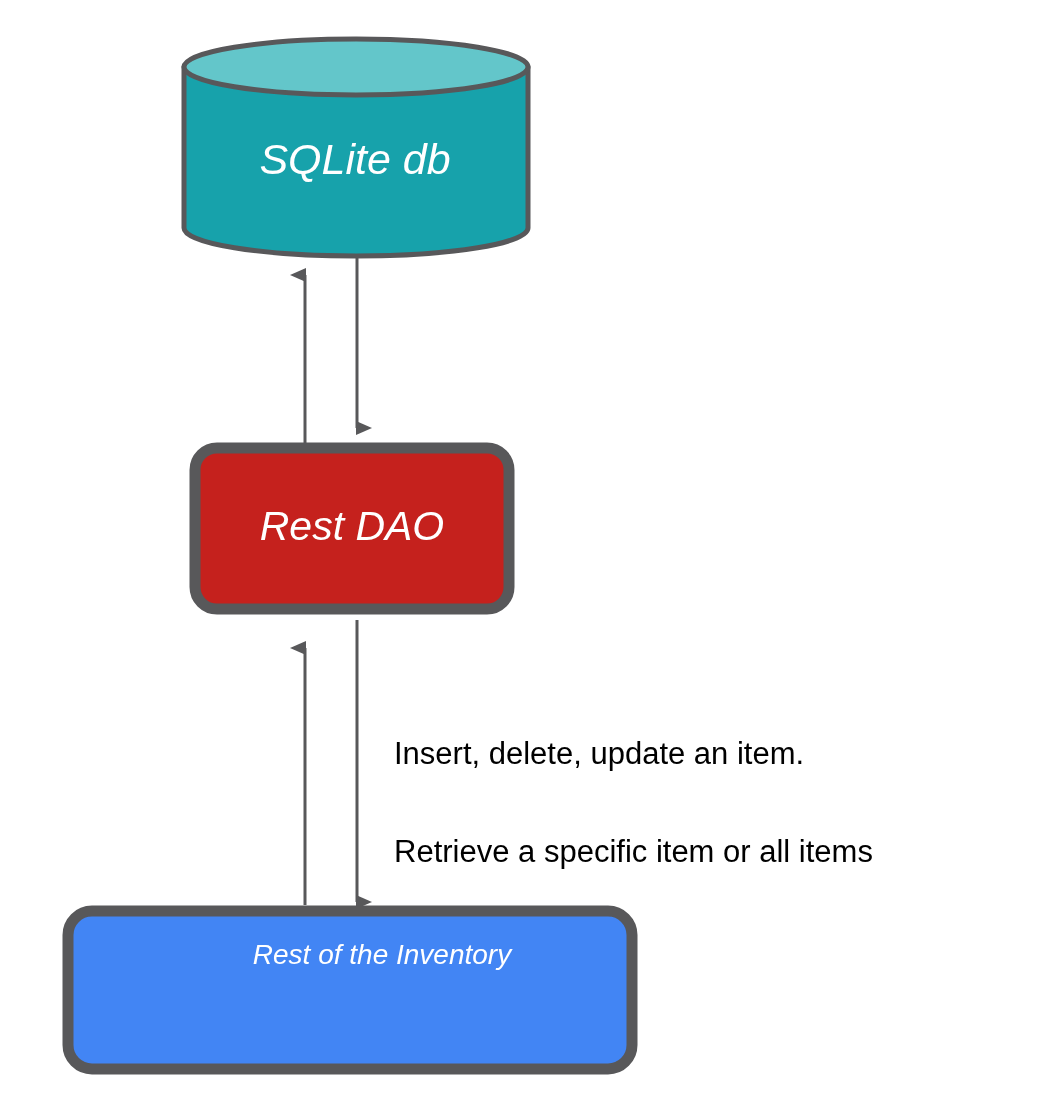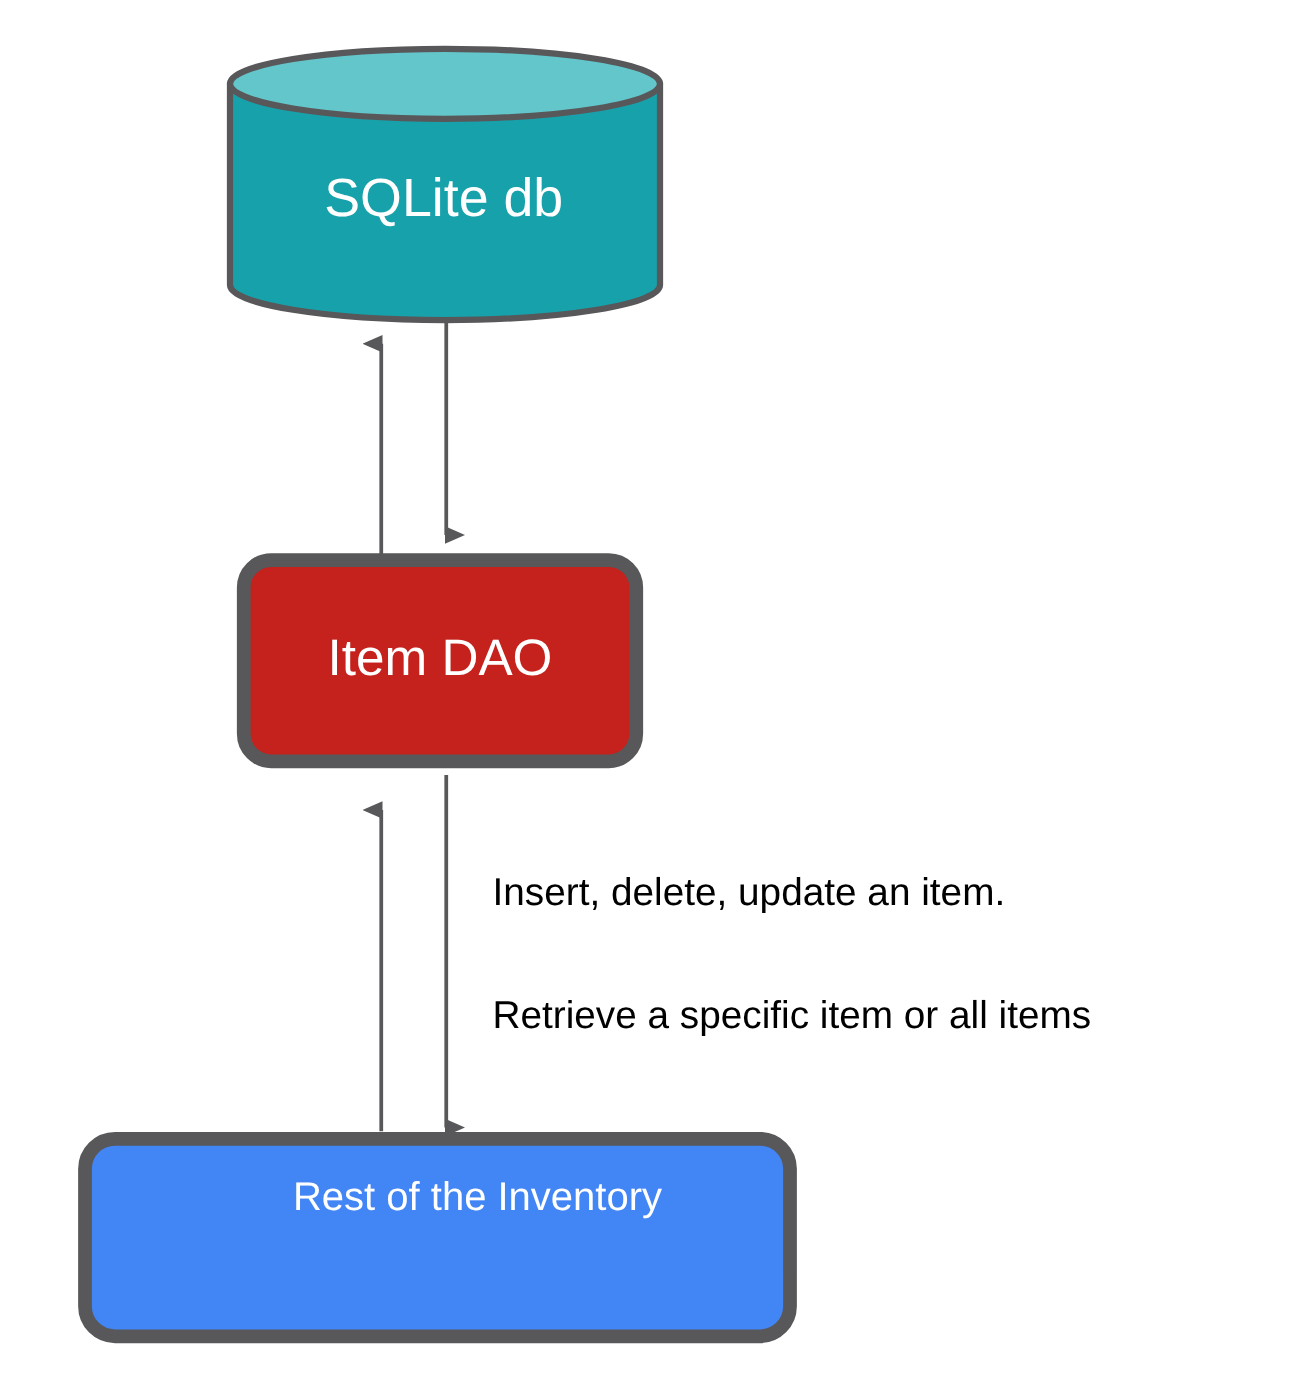--- a/index.html
+++ b/index.html
@@ -24,47 +24,49 @@
     height: 1114px;
   }
   .node-label {
     position: absolute;
     color: #ffffff;
     font-family: "Liberation Sans", sans-serif;
     text-align: center;
     white-space: pre;
     line-height: 1.18;
     pointer-events: none;
+    font-style: italic;
   }
   #db-label {
     left: 182px;
     top: 134px;
     width: 346px;
     font-size: 43px;
   }
   #dao-label {
     left: 192px;
     top: 502px;
     width: 320px;
     font-size: 41px;
   }
   #app-label {
     left: 62px;
     top: 938px;
     width: 640px;
-    font-size: 32px;
+    font-size: 28px;
     line-height: 1.2;
   }
   .edge-annotation {
     position: absolute;
     color: #000000;
     font-family: "Liberation Sans", sans-serif;
     font-size: 31px;
     white-space: nowrap;
     line-height: 1;
+    margin-top: 40px;
   }
   #annotation-line-1 {
     left: 394px;
     top: 698px;
   }
   #annotation-line-2 {
     left: 394px;
     top: 796px;
   }
 </style>
@@ -112,19 +114,19 @@
     <rect x="195" y="448" width="314" height="161" rx="22" ry="22" fill="#c5211d" stroke="#58585a" stroke-width="11"></rect>
   </g>
 
   <g>
     <rect x="68" y="911" width="564" height="158" rx="24" ry="24" fill="#4285f4" stroke="#58585a" stroke-width="11"></rect>
   </g>
 </svg>
 
 <div class="node-label" id="db-label">SQLite db</div>
 
-<div class="node-label" id="dao-label">Item DAO</div>
+<div class="node-label" id="dao-label">Rest DAO</div>
 
 <div class="node-label" id="app-label"><span>Rest of the Inventory</span><br></div>
 
 <div class="edge-annotation" id="annotation-line-1">Insert, delete, update an item.</div>
 
 <div class="edge-annotation" id="annotation-line-2">Retrieve a specific item or all items</div>
 
 </body></html>

